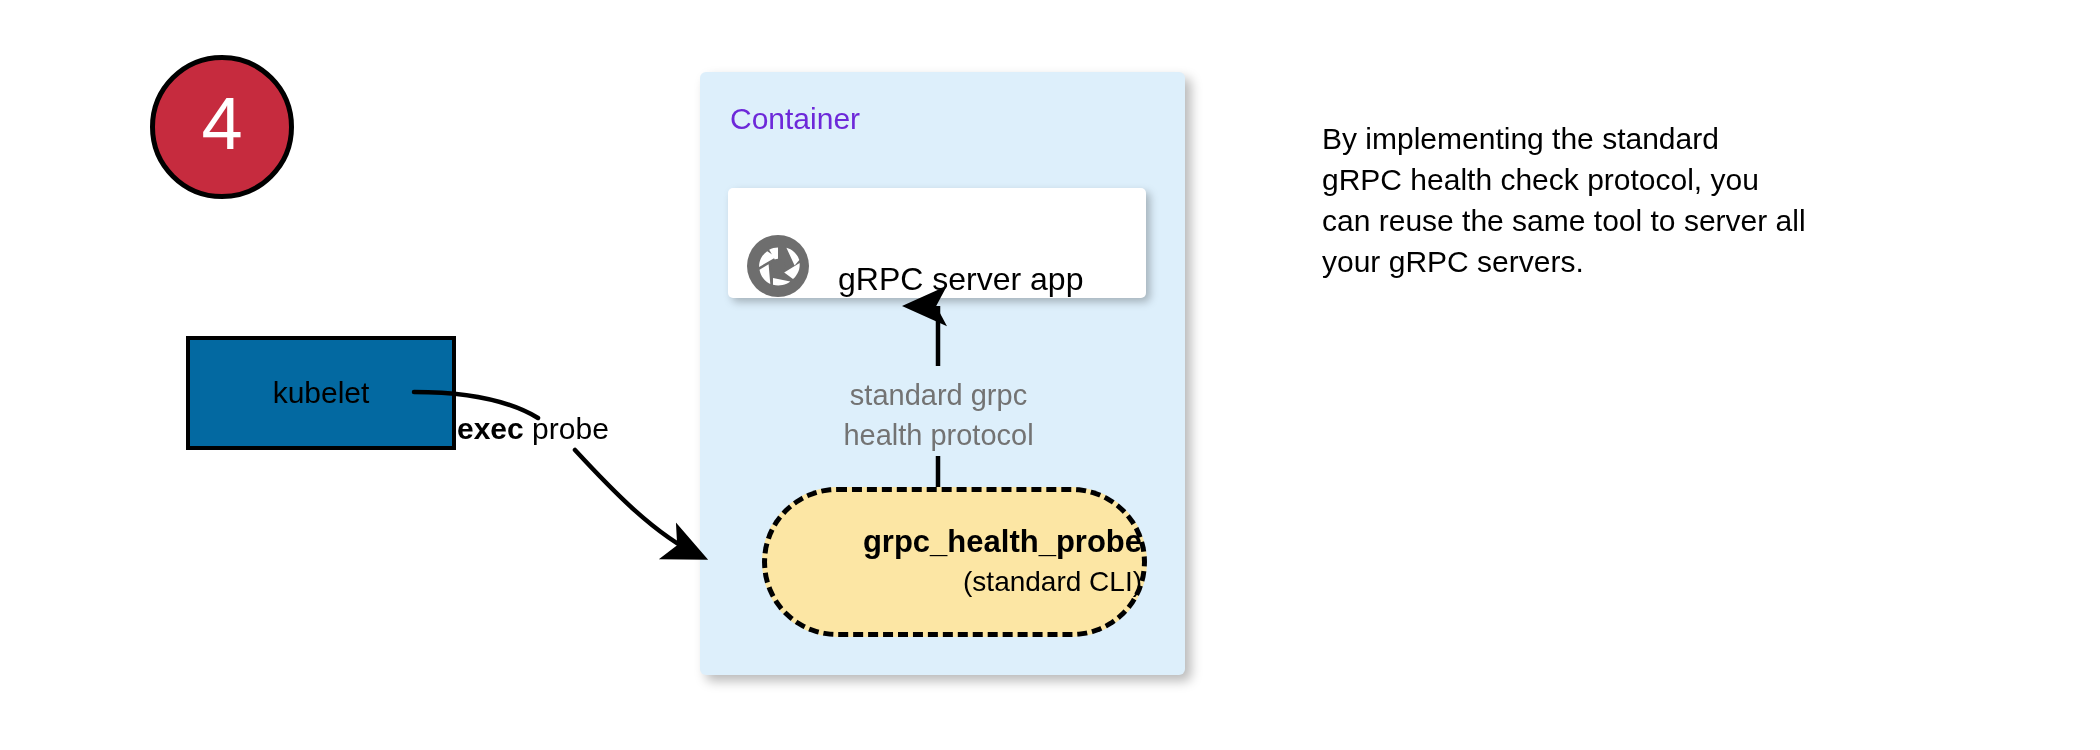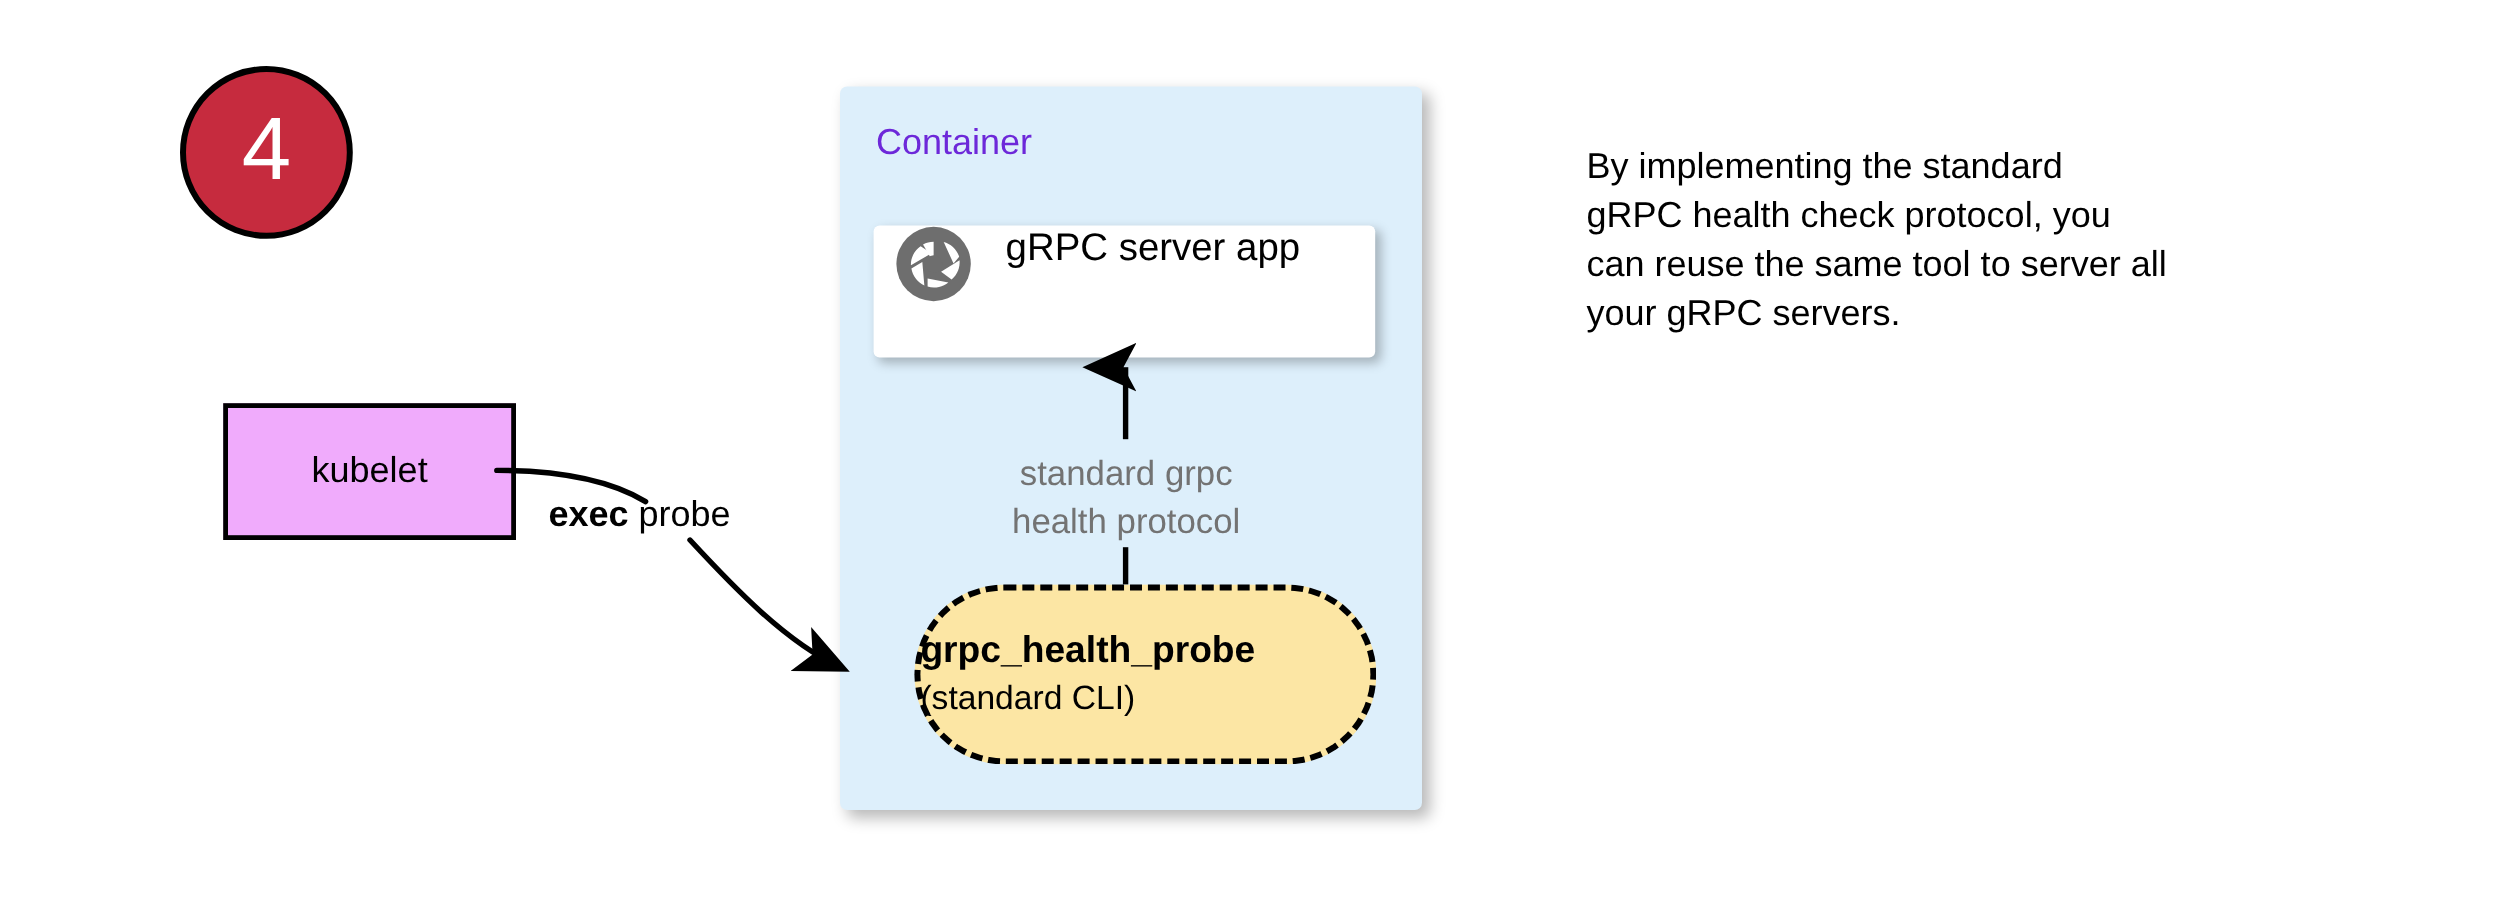--- a/index.html
+++ b/index.html
@@ -38,23 +38,23 @@
     font-weight: 400;
     letter-spacing: 0px;
     transform: translateY(-3px);
   }
 
   
   .kubelet-box {
     position: absolute;
     left: 186px;
     top: 336px;
-    width: 244px;
+    width: 270px;
     height: 114px;
-    background: #f0abfc;
+    background: #0369a1;
     border: 4px solid #000000;
     box-sizing: border-box;
     display: flex;
     align-items: center;
     justify-content: center;
   }
   .kubelet-label {
     font-size: 30px;
     color: #000000;
   }
@@ -95,21 +95,21 @@
   .grpc-card {
     position: absolute;
     left: 728px;
     top: 188px;
     width: 418px;
     height: 110px;
     background: #ffffff;
     border-radius: 5px;
     box-shadow: 4px 4px 9px rgba(0,0,0,0.26);
     display: flex;
-    align-items: flex-start;
+    align-items: flex-end;
     padding-left: 18px;
     box-sizing: border-box;
   }
   .grpc-icon {
     width: 64px;
     height: 64px;
     flex: 0 0 auto;
   }
   .grpc-card-label {
     font-size: 32px;
@@ -135,21 +135,21 @@
     left: 762px;
     top: 487px;
     width: 385px;
     height: 150px;
     background: #FCE6A4;
     border: 5px dashed #000000;
     border-radius: 78px;
     box-sizing: border-box;
     display: flex;
     flex-direction: column;
-    align-items: flex-start;
+    align-items: flex-end;
     justify-content: center;
   }
   .probe-pill-title {
     font-size: 31px;
     font-weight: bold;
     color: #000000;
     line-height: 40px;
   }
   .probe-pill-subtitle {
     font-size: 28px;

